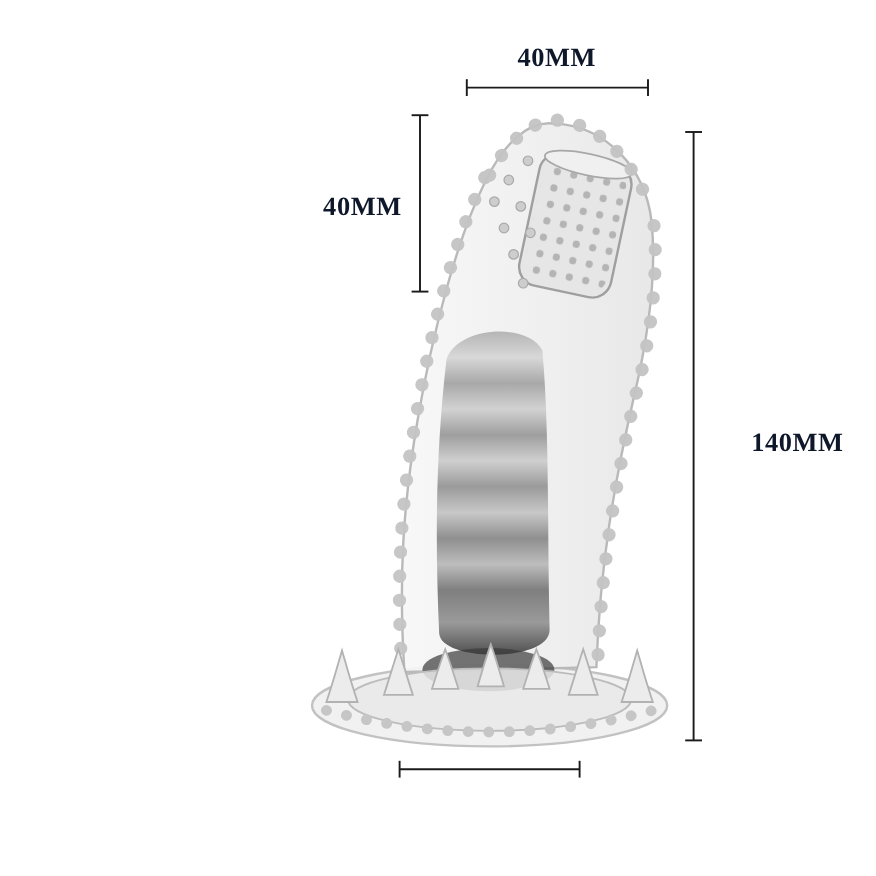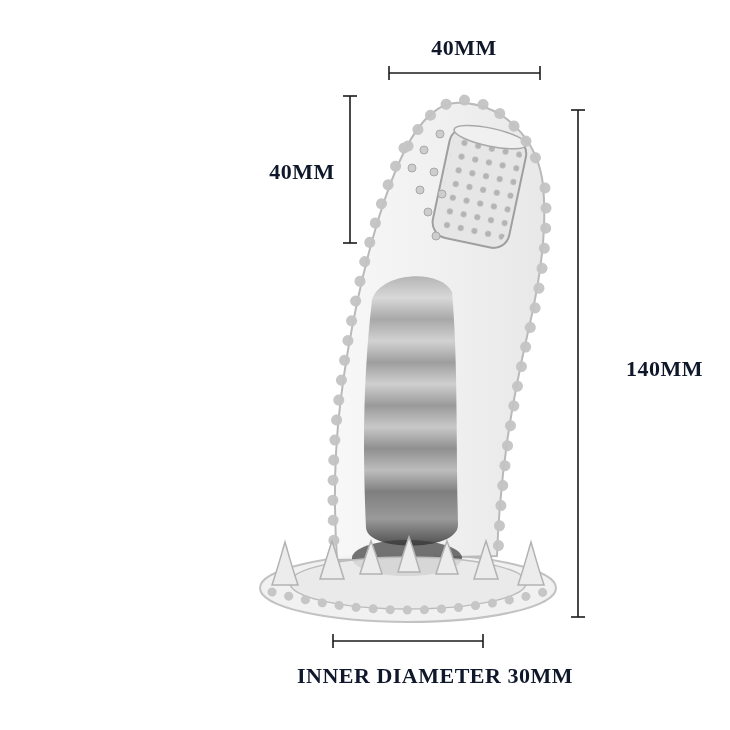--- a/index.html
+++ b/index.html
@@ -136,15 +136,14 @@
 
   <div class="dim-label center" style="left:388px;top:34px;width:152px;">40MM</div>
 
   <div class="dim-label center" style="left:252px;top:158px;width:100px;">40MM</div>
 
   <div class="dim-label" style="left:594px;top:355px;margin-left:32px;">140MM</div>
 
   <div class="dim-label center" style="left:40px;top:326px;width:260px;">
   </div>
 
-  <div class="dim-label center" style="left:215px;top:662px;width:440px;">INNER DIAMETER 30MM</div>
 
 </div>
 
 </body></html>

